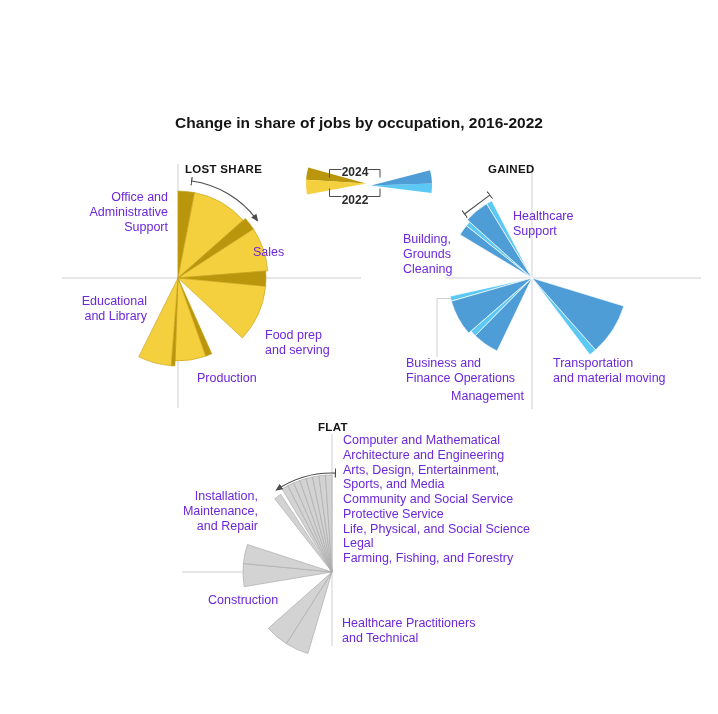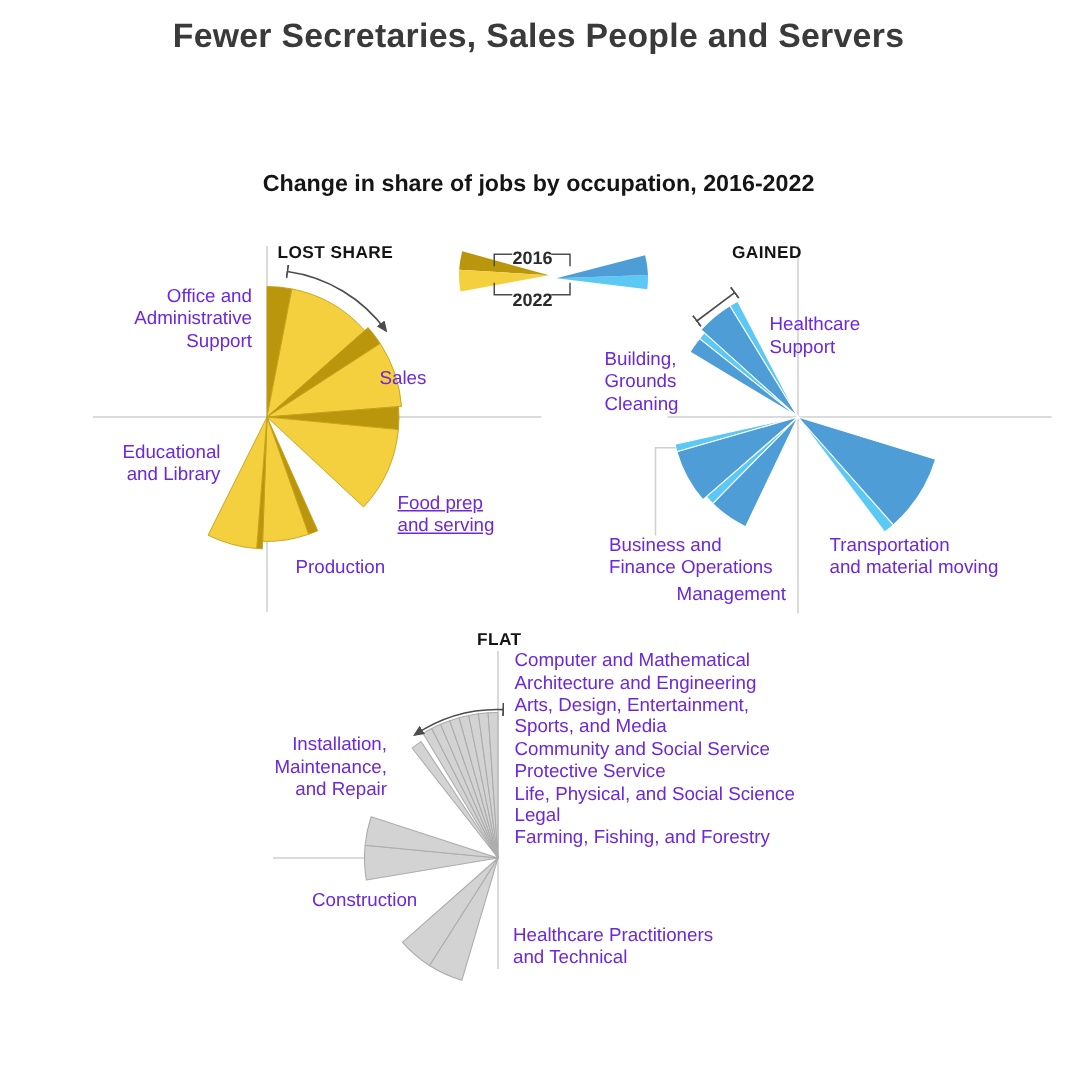--- a/index.html
+++ b/index.html
@@ -82,35 +82,34 @@
         <line x1="464.54018349585726" y1="213.98302446048092" x2="489.7788835242221" y2="195.1363932504818" stroke="#4C4C4C" stroke-width="1.1" marker-start="url(#m-tick)" marker-end="url(#m-tick)"></line>
         <path d="M335.5,473.1 A99,99 0 0 0 276.6,489.9" fill="none" stroke="#4C4C4C" stroke-width="1.1" marker-start="url(#m-tick)" marker-end="url(#m-arrow)"></path>
         <path d="M341.5,169.5 L329.5,169.5 L329.5,177.5" fill="none" stroke="#4C4C4C" stroke-width="1"></path>
         <path d="M367.5,169.5 L380,169.5 L380,177.5" fill="none" stroke="#4C4C4C" stroke-width="1"></path>
         <path d="M341.5,196.5 L329.5,196.5 L329.5,188.5" fill="none" stroke="#4C4C4C" stroke-width="1"></path>
         <path d="M367.5,196.5 L380,196.5 L380,188.5" fill="none" stroke="#4C4C4C" stroke-width="1"></path>
         <path d="M437,357 L437,298.5 L450.5,298.5" fill="none" stroke="#CFCFCF" stroke-width="1"></path>
       </g>
   </svg>
 
-  <div class="title">Fewer Secretaries, Sales People and Servers</div>
   <div class="chart-title">Change in share of jobs by occupation, 2016-2022</div>
 
-  <div class="yr" style="left:340px;top:164.5px;">2016</div>
+  <div class="yr" style="left:340px;top:164.5px;">2024</div>
   <div class="yr" style="left:340px;top:192.5px;">2022</div>
 
   <div id="labels">
       <div class="hdr" style="left: 185px; top: 163px;">LOST SHARE</div>
       <div class="lbl" style="right: 550px; text-align: right; top: 190px;">Office and
 Administrative
 Support</div>
       <div class="lbl" style="left: 253px; top: 245px;">Sales</div>
       <div class="lbl" style="right: 571px; text-align: right; top: 294px;">Educational
 and Library</div>
-      <div class="lbl" style="left: 265px; top: 328px; text-decoration: underline;">Food prep
+      <div class="lbl" style="left: 265px; top: 328px;">Food prep
 and serving</div>
       <div class="lbl" style="left: 197px; top: 371px;">Production</div>
       <div class="hdr" style="left: 488px; top: 163px;">GAINED</div>
       <div class="lbl" style="left: 513px; top: 209px;">Healthcare
 Support</div>
       <div class="lbl" style="left: 403px; top: 232px;">Building,
 Grounds
 Cleaning</div>
       <div class="lbl" style="left: 406px; top: 356px;">Business and
 Finance Operations</div>

